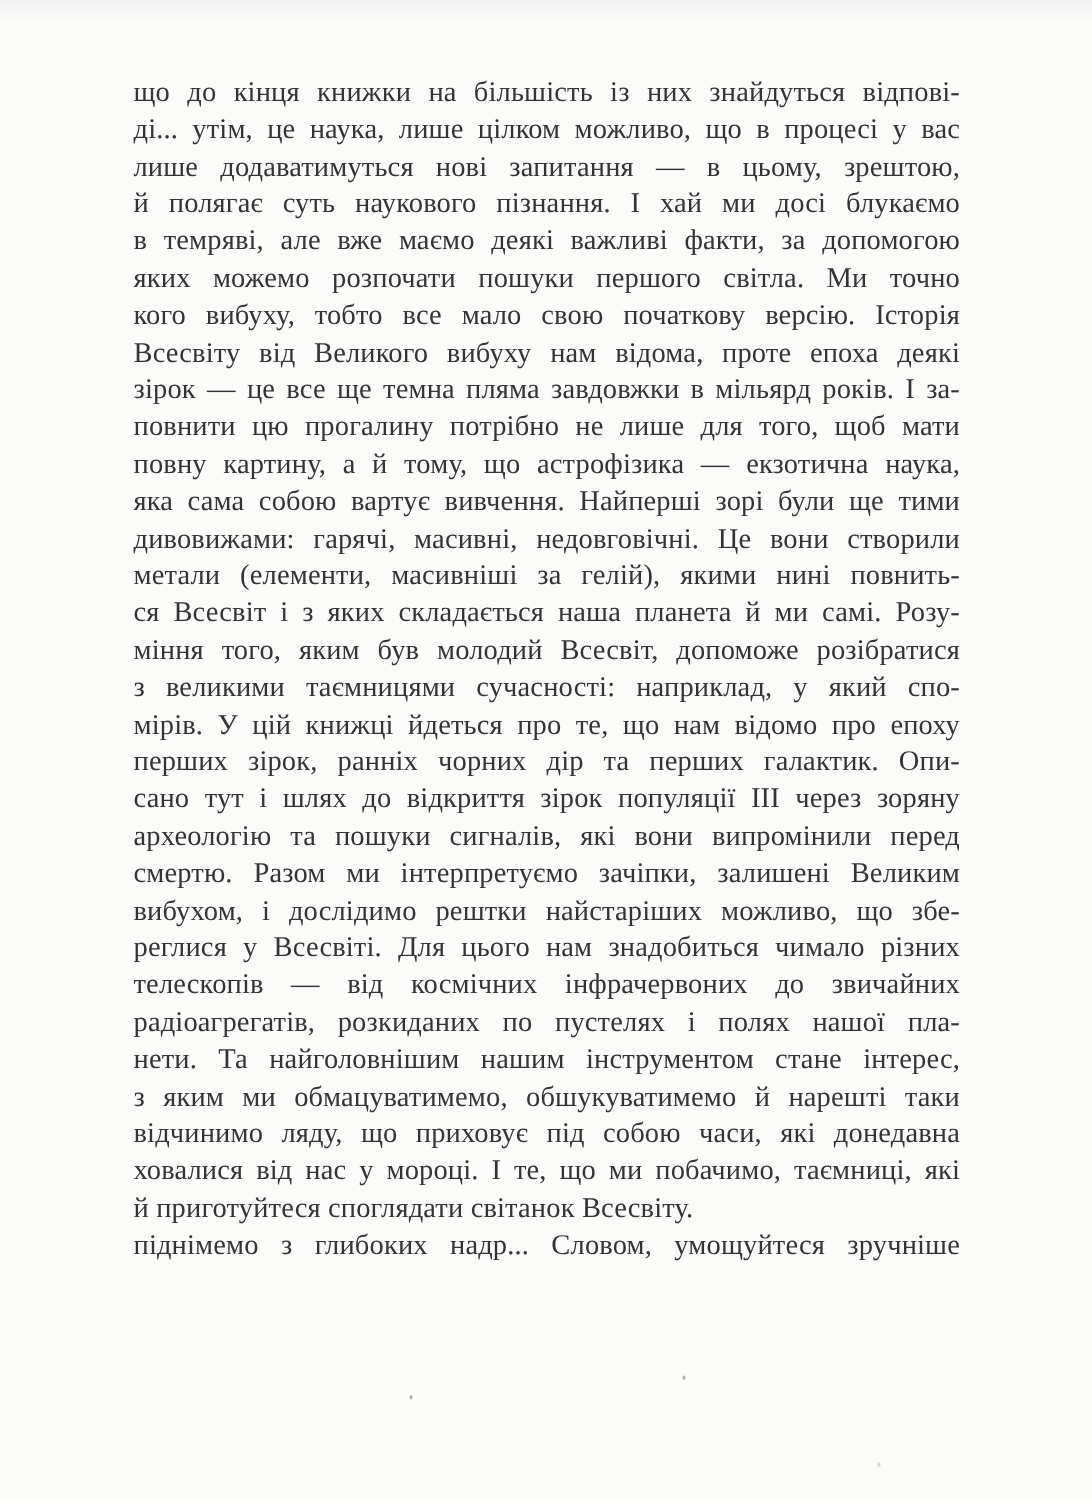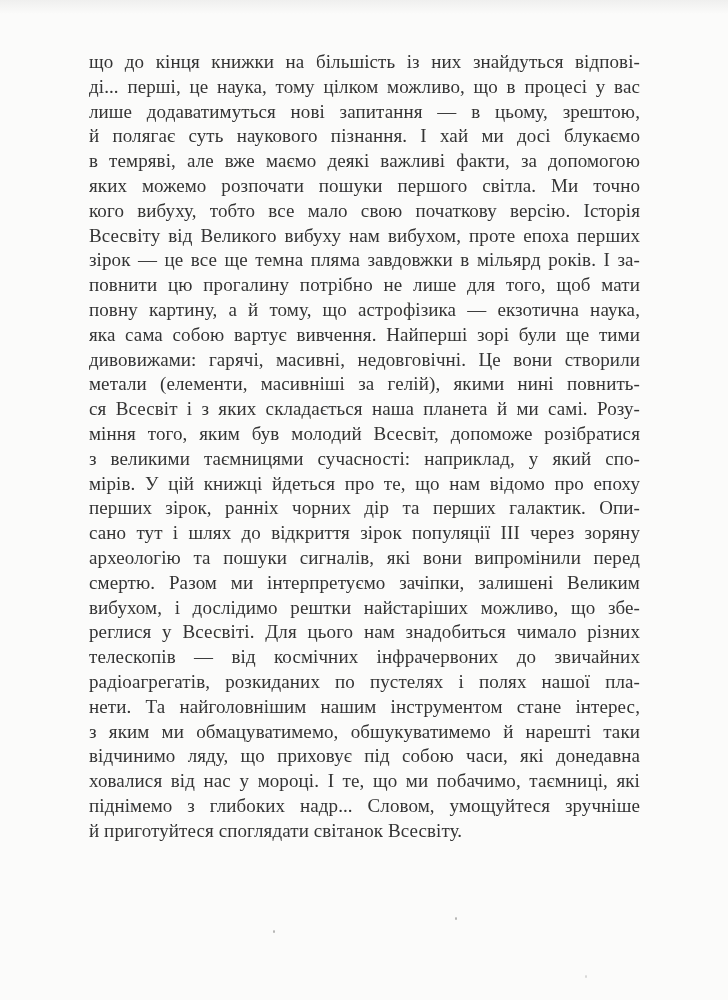--- a/index.html
+++ b/index.html
@@ -56,27 +56,27 @@
   .speck.s1 { left: 273px; top: 930px; }
   .speck.s2 { left: 455px; top: 917px; }
   .speck.s3 { left: 585px; top: 975px; opacity: .5; }
 </style>
 </head>
 <body>
 
 <div class="page" style="--page-bg: #fbfbfa; --ink: #343434;">
   <div class="text-block">
       <div class="line">що до кінця книжки на більшість із них знайдуться відпові-</div>
-      <div class="line">ді... перші, це наука, тому цілком можливо, що в процесі у вас</div>
+      <div class="line">ді... утім, це наука, лише цілком можливо, що в процесі у вас</div>
       <div class="line">лише додаватимуться нові запитання — в цьому, зрештою,</div>
       <div class="line">й полягає суть наукового пізнання. І хай ми досі блукаємо</div>
       <div class="line">в темряві, але вже маємо деякі важливі факти, за допомогою</div>
       <div class="line">яких можемо розпочати пошуки першого світла. Ми точно</div>
       <div class="line">кого вибуху, тобто все мало свою початкову версію. Історія</div>
-      <div class="line">Всесвіту від Великого вибуху нам вибухом, проте епоха перших</div>
+      <div class="line">Всесвіту від Великого вибуху нам відома, проте епоха деякі</div>
       <div class="line">зірок — це все ще темна пляма завдовжки в мільярд років. І за-</div>
       <div class="line">повнити цю прогалину потрібно не лише для того, щоб мати</div>
       <div class="line">повну картину, а й тому, що астрофізика — екзотична наука,</div>
       <div class="line">яка сама собою вартує вивчення. Найперші зорі були ще тими</div>
       <div class="line">дивовижами: гарячі, масивні, недовговічні. Це вони створили</div>
       <div class="line">метали (елементи, масивніші за гелій), якими нині повнить-</div>
       <div class="line">ся Всесвіт і з яких складається наша планета й ми самі. Розу-</div>
       <div class="line">міння того, яким був молодий Всесвіт, допоможе розібратися</div>
       <div class="line">з великими таємницями сучасності: наприклад, у який спо-</div>
       <div class="line">мірів. У цій книжці йдеться про те, що нам відомо про епоху</div>
@@ -85,19 +85,19 @@
       <div class="line">археологію та пошуки сигналів, які вони випромінили перед</div>
       <div class="line">смертю. Разом ми інтерпретуємо зачіпки, залишені Великим</div>
       <div class="line">вибухом, і дослідимо рештки найстаріших можливо, що збе-</div>
       <div class="line">реглися у Всесвіті. Для цього нам знадобиться чимало різних</div>
       <div class="line">телескопів — від космічних інфрачервоних до звичайних</div>
       <div class="line">радіоагрегатів, розкиданих по пустелях і полях нашої пла-</div>
       <div class="line">нети. Та найголовнішим нашим інструментом стане інтерес,</div>
       <div class="line">з яким ми обмацуватимемо, обшукуватимемо й нарешті таки</div>
       <div class="line">відчинимо ляду, що приховує під собою часи, які донедавна</div>
       <div class="line">ховалися від нас у мороці. І те, що ми побачимо, таємниці, які</div>
+      <div class="line last">й приготуйтеся споглядати світанок Всесвіту.</div>
       <div class="line">піднімемо з глибоких надр... Словом, умощуйтеся зручніше</div>
-      <div class="line last">й приготуйтеся споглядати світанок Всесвіту.</div>
     </div>
   <div class="speck s1"></div>
   <div class="speck s2"></div>
   <div class="speck s3"></div>
 </div>
 
 </body></html>

